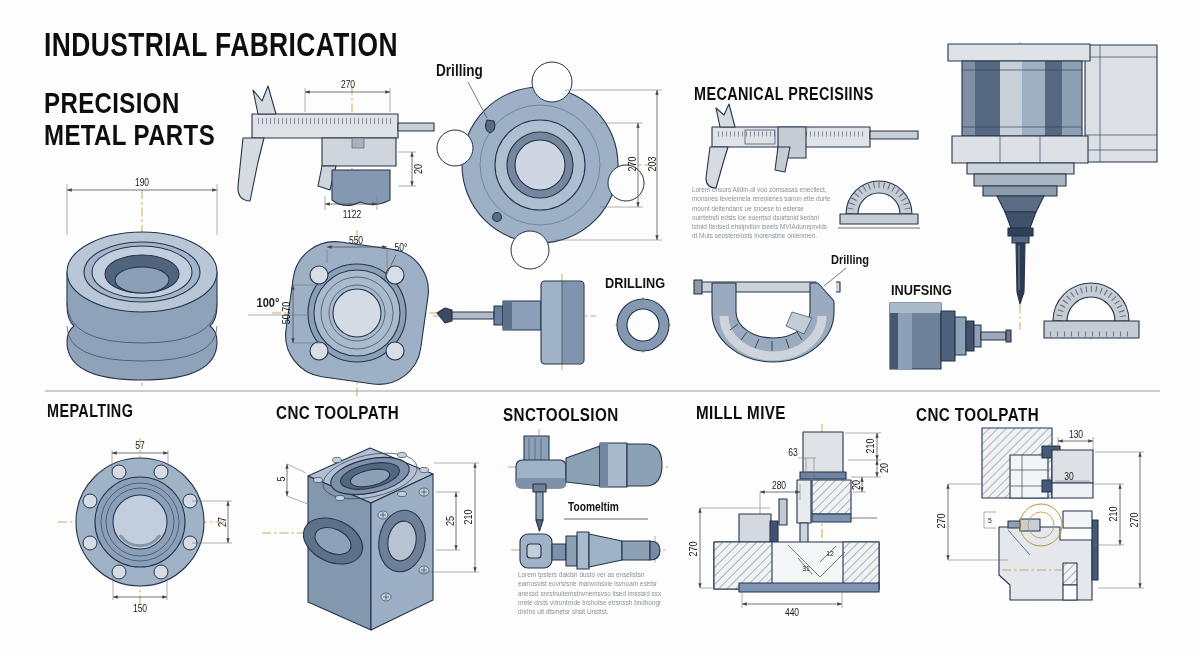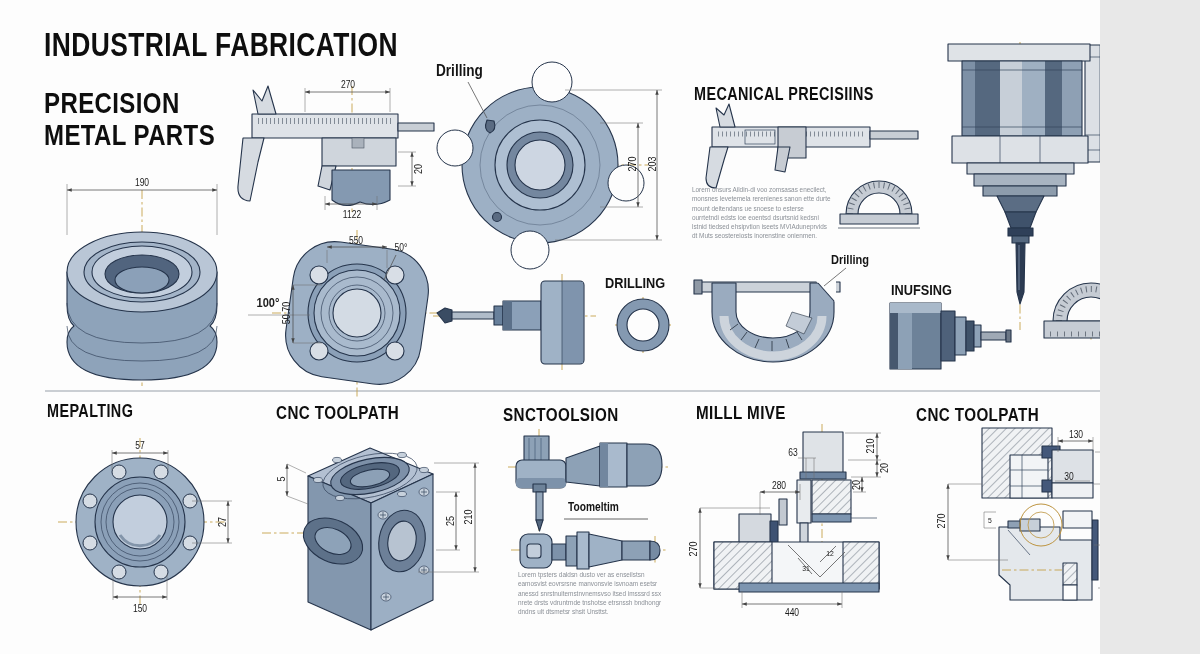--- a/index.html
+++ b/index.html
@@ -1,16 +1,16 @@
 <!DOCTYPE html>
 <html><head>
 <meta charset="utf-8">
 <style>
   html,body{margin:0;padding:0;background:#e8e8e8;}
-  #canvas{position:relative;width:1100px;height:654px;background:#fdfdfd;overflow:hidden;
+  #canvas{position:relative;width:1200px;height:654px;background:#fdfdfd;overflow:hidden;
           font-family:"Liberation Sans",sans-serif;}
   svg{position:absolute;left:0;top:0;}
   .o{stroke:#25344b;stroke-width:1.1;stroke-linejoin:round;}
   .thin{stroke:#35455d;stroke-width:.7;fill:none;}
   .dl{stroke:#4c4c4c;stroke-width:.75;fill:none;marker-start:url(#ar);marker-end:url(#ar);}
   .xl{stroke:#6f6f6f;stroke-width:.55;fill:none;}
   .ldr{stroke:#555;stroke-width:.8;fill:none;}
   .cl{stroke:#c5a24b;stroke-width:.9;stroke-dasharray:9 3 2.5 3;fill:none;}
   .h1{position:absolute;font-weight:700;color:#0e0e0e;transform-origin:left top;
       transform:scaleX(.8);white-space:nowrap;letter-spacing:.5px;}

